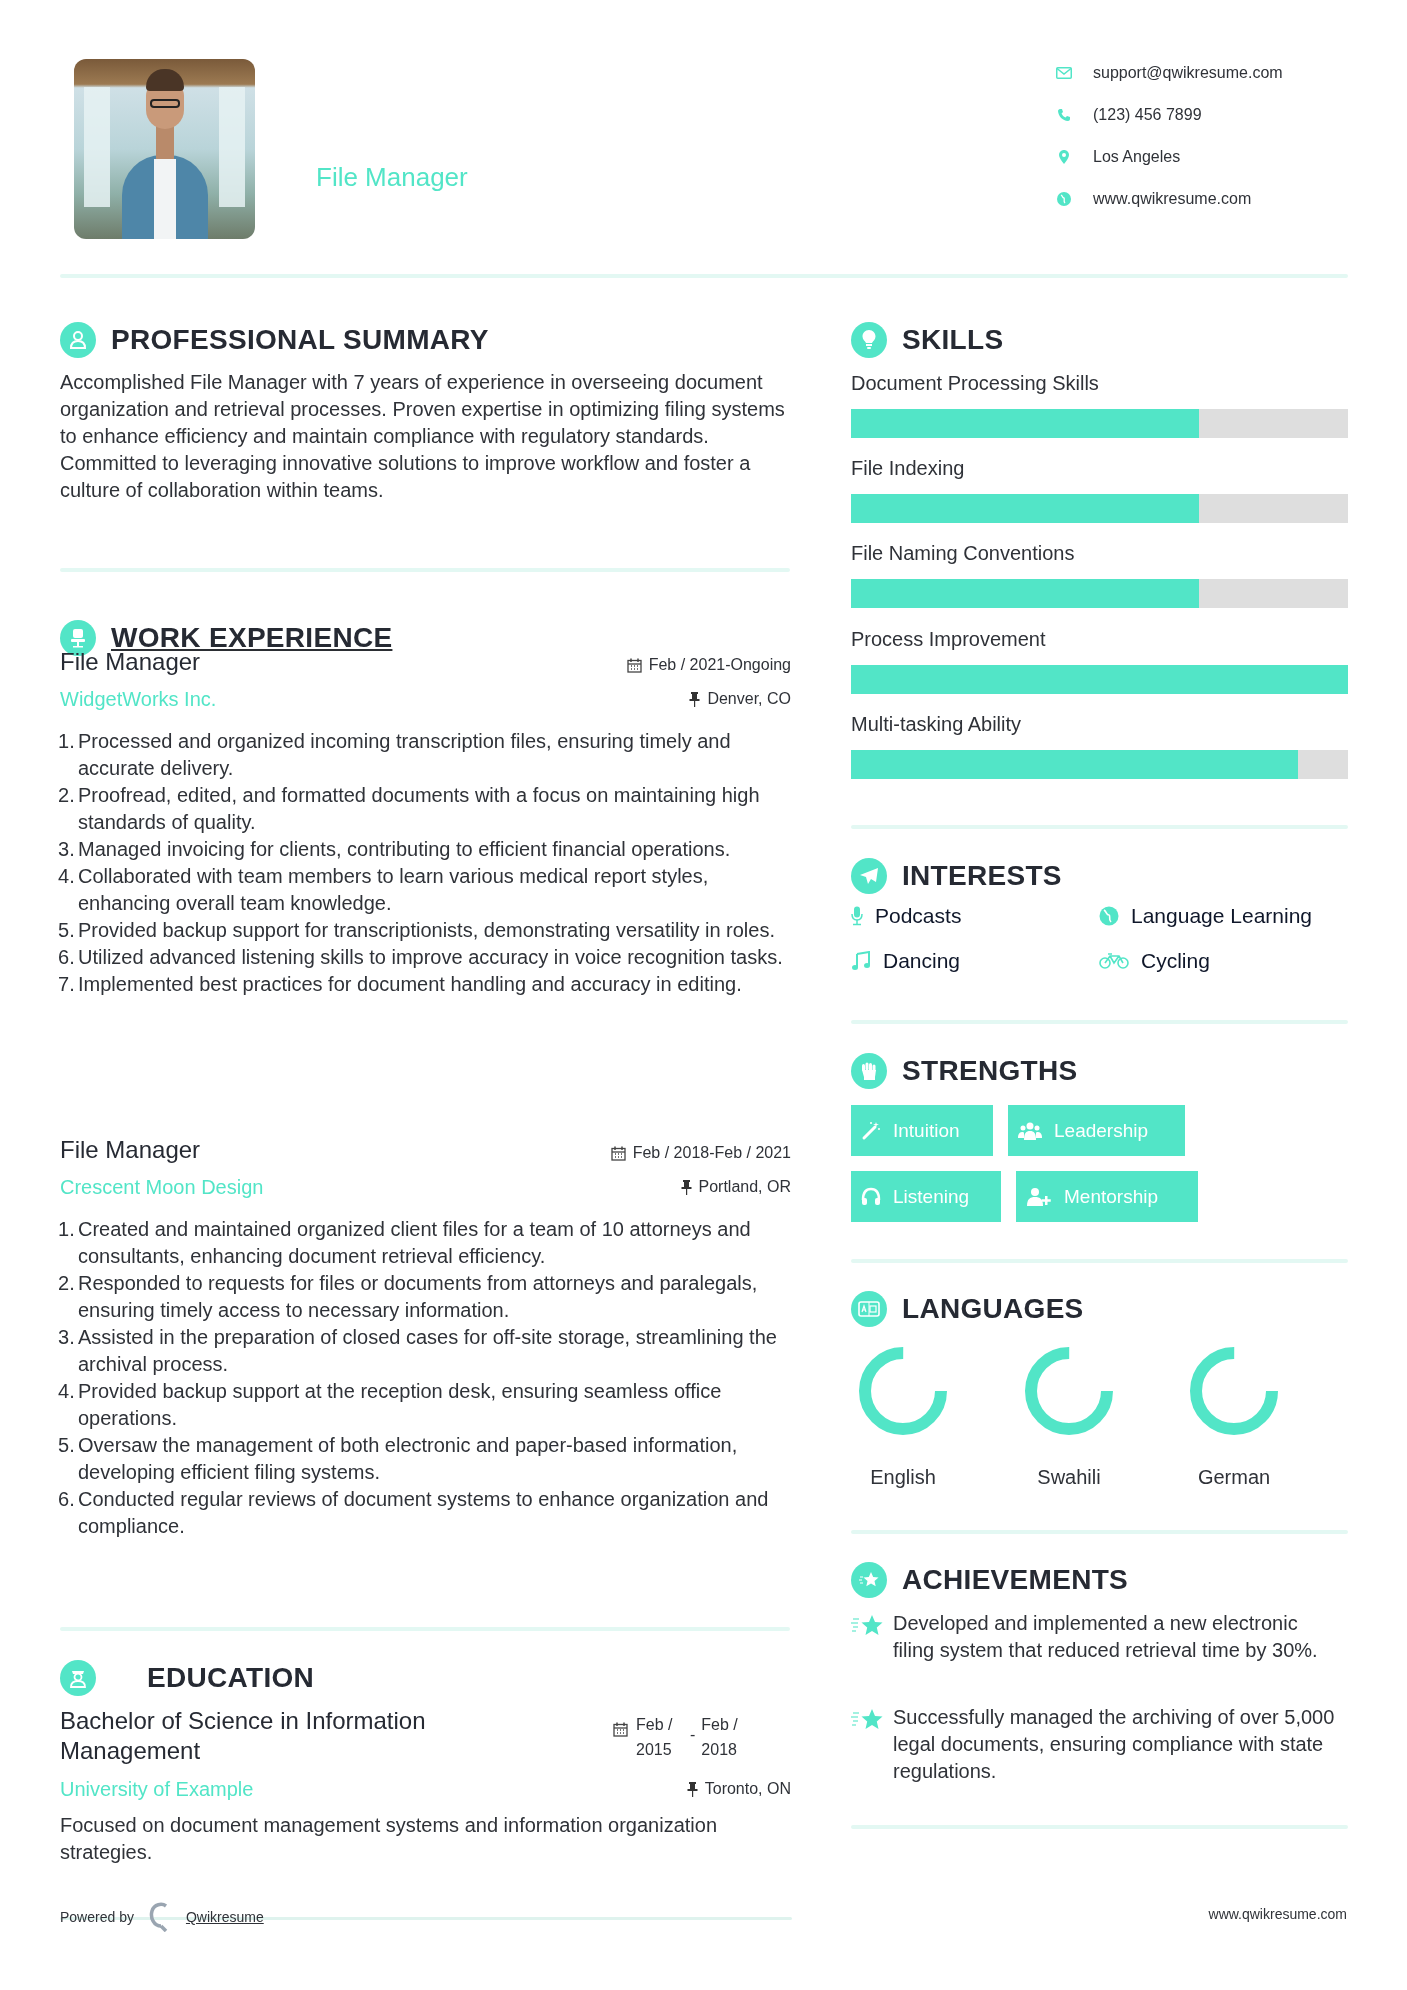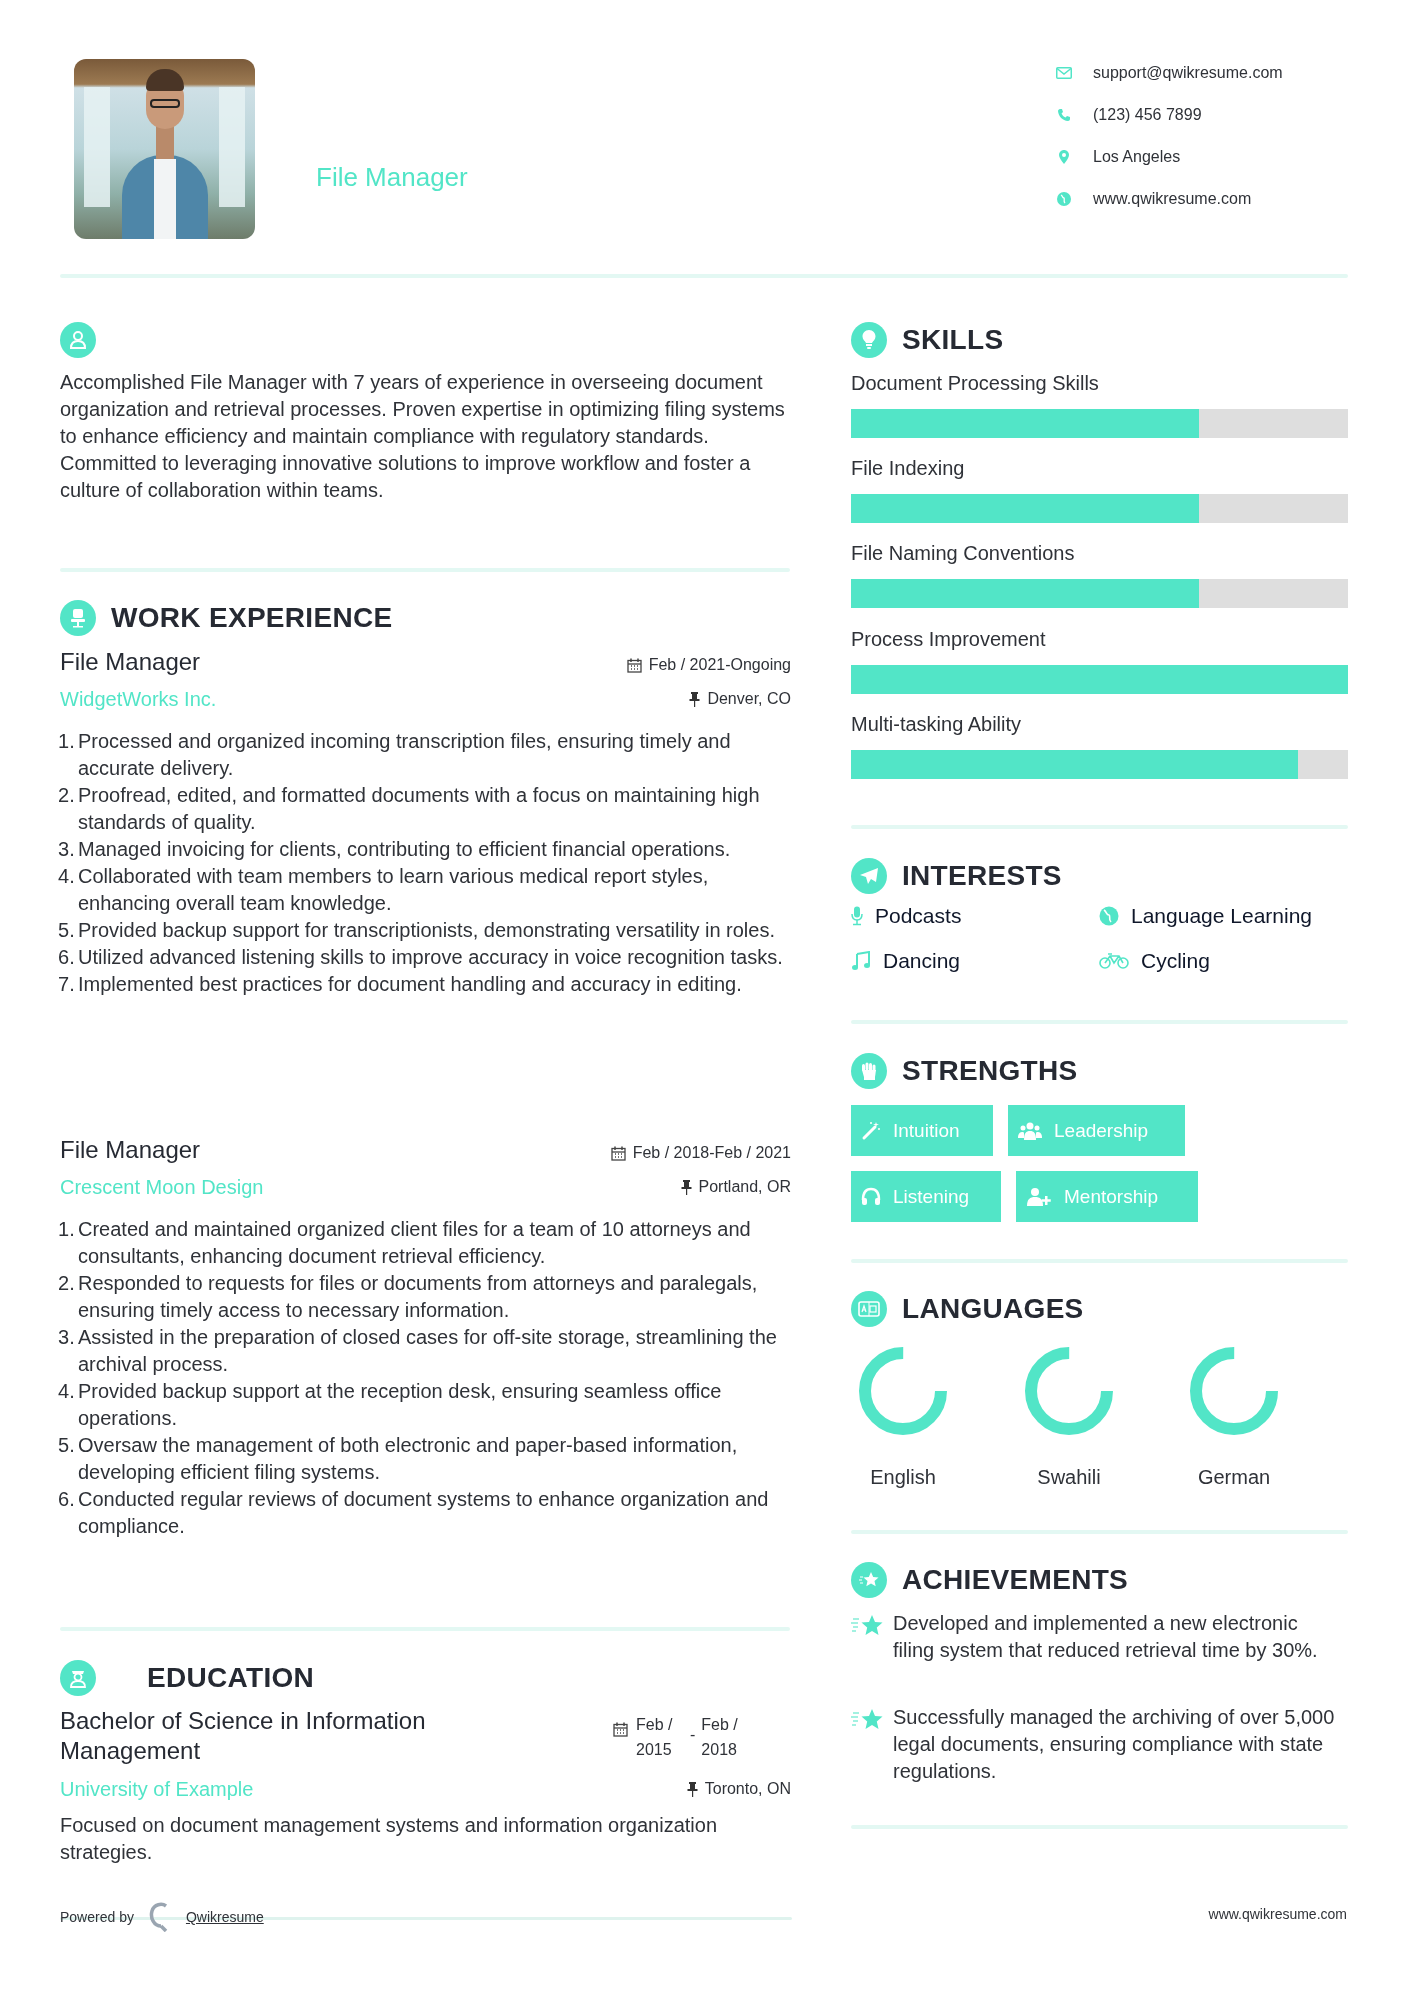--- a/index.html
+++ b/index.html
@@ -123,26 +123,27 @@
 
 <div class="divider" style="left:60px; top:274px; width:1288px;"></div>
 
 <div class="sec-head" style="left:60px; top:322px;">
   <span class="sec-icon">
     <svg width="20" height="20" viewBox="0 0 20 20">
         <circle cx="10" cy="6" r="4" fill="none" stroke="#fff" stroke-width="2"></circle>
         <path d="M3 18 C3 13 6 11 10 11 C14 11 17 13 17 18 Z" fill="none" stroke="#fff" stroke-width="2"></path>
       </svg>
   </span>
+  <span class="sec-title">PROFESSIONAL SUMMARY</span>
 </div>
 <div class="summary">Accomplished File Manager with 7 years of experience in overseeing document organization and retrieval processes. Proven expertise in optimizing filing systems to enhance efficiency and maintain compliance with regulatory standards. Committed to leveraging innovative solutions to improve workflow and foster a culture of collaboration within teams.</div>
 
 <div class="divider" style="left:60px; top:568px; width:730px;"></div>
 
-<div class="sec-head" style="left:60px; top:600px;">
+<div class="sec-head" style="left:60px; top:620px;text-decoration:underline;">
   <span class="sec-icon">
     <svg width="18" height="20" viewBox="0 0 18 20">
         <rect x="4" y="1" width="10" height="9" rx="2" fill="#fff"></rect>
         <rect x="2" y="11" width="14" height="3" rx="1" fill="#fff"></rect>
         <rect x="8" y="14" width="2" height="4" fill="#fff"></rect>
         <rect x="4" y="18" width="10" height="1.5" fill="#fff"></rect>
       </svg>
   </span>
   <span class="sec-title">WORK EXPERIENCE</span>
 </div>

